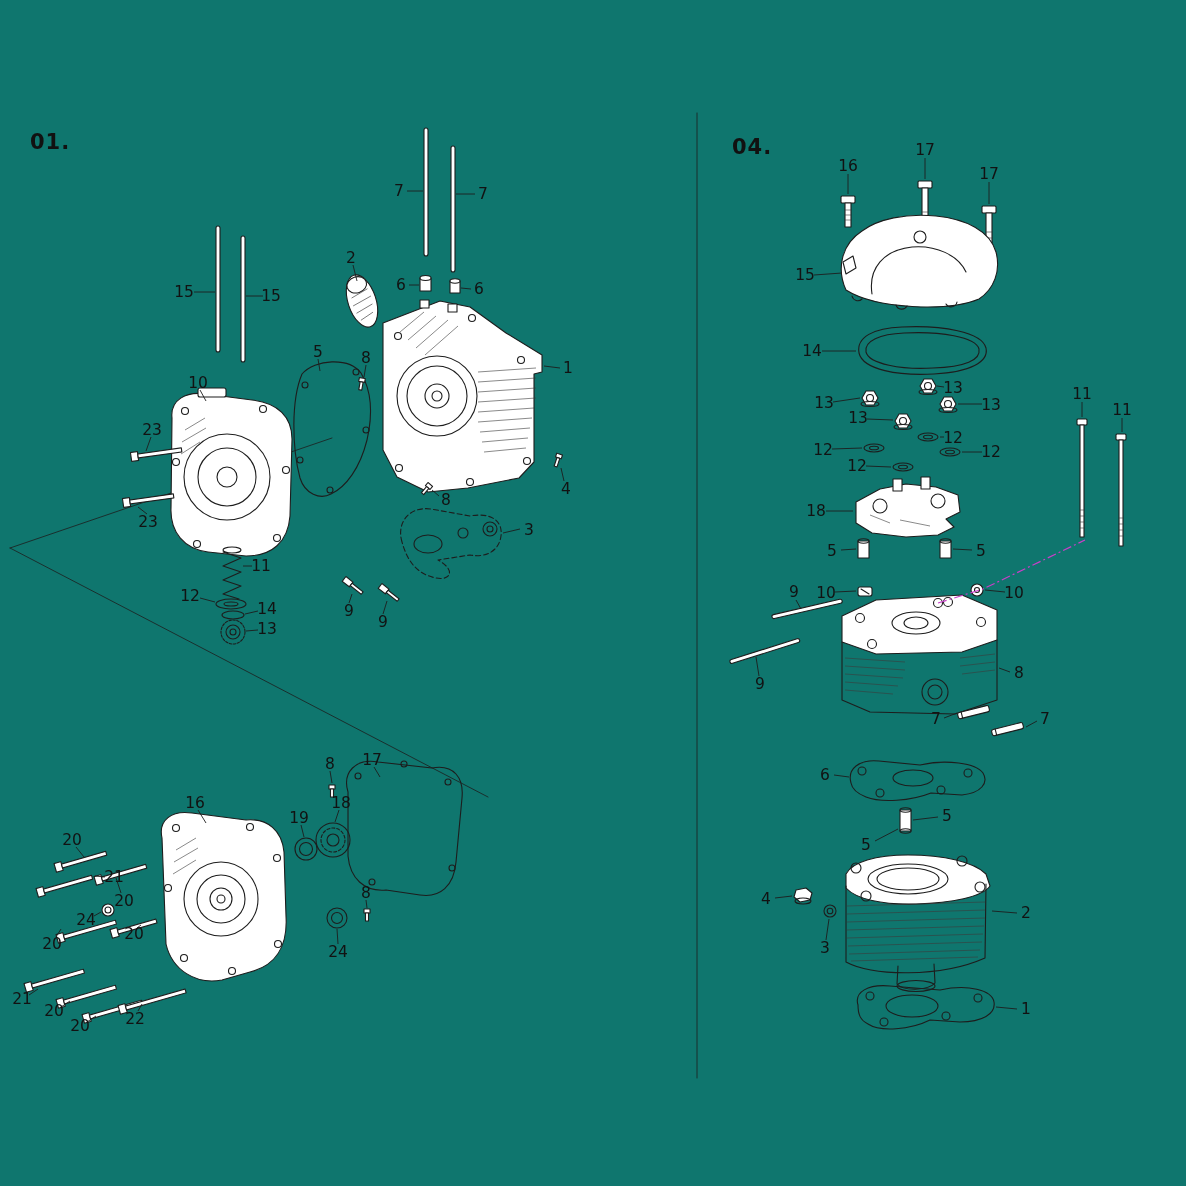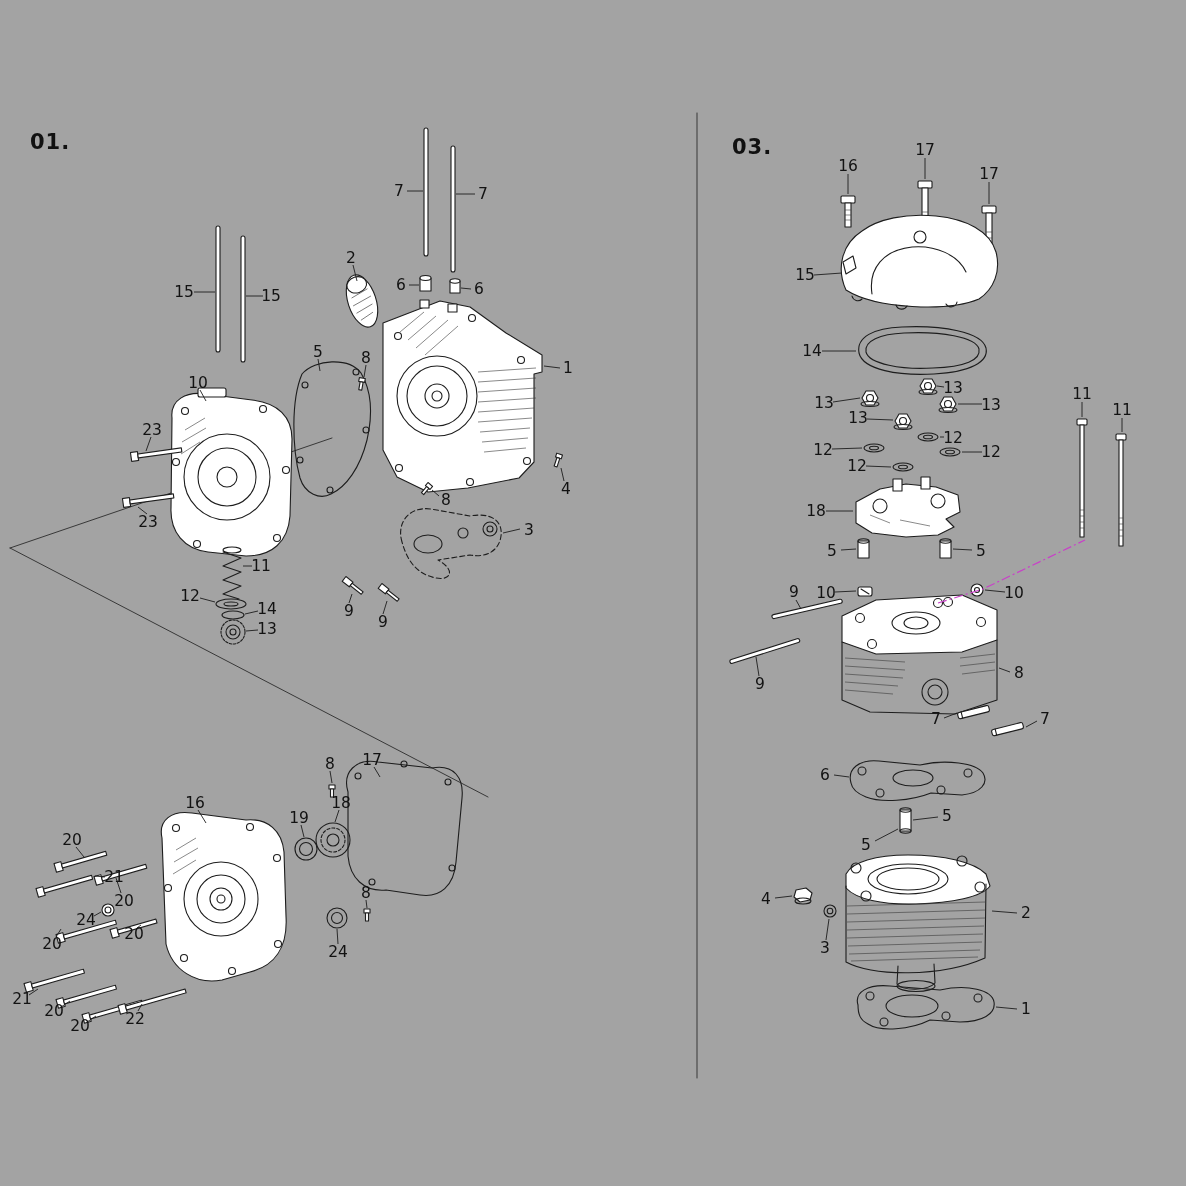--- a/index.html
+++ b/index.html
@@ -1,37 +1,37 @@
 <!DOCTYPE html>
 <html><head>
 <meta charset="utf-8">
 <style>
   html,body{margin:0;padding:0;background:#fff;}
-  #stage{position:relative;width:1186px;height:1186px;background:#a3a3a3;overflow:hidden;
+  #stage{position:relative;width:1186px;height:1186px;background:#0f766e;overflow:hidden;
          font-family:"DejaVu Sans",sans-serif;}
   .section-title{position:absolute;font-weight:bold;font-size:21px;color:#111;letter-spacing:1px;}
   #title-01{left:30px;top:130px;}
   #title-02{left:732px;top:135px;}
   svg{position:absolute;left:0;top:0;}
   .ln{fill:none;stroke:#1d1d1d;stroke-width:1.1;stroke-linejoin:round;stroke-linecap:round;}
   .fill{fill:#ffffff;stroke:#1d1d1d;stroke-width:1.1;stroke-linejoin:round;}
   .hatch{fill:none;stroke:#3a3a3a;stroke-width:0.6;}
   .thin{stroke-width:0.8;}
   .dash{stroke-dasharray:5 3;}
   .leader{stroke:#1d1d1d;stroke-width:0.9;}
   text.callout{font-family:"DejaVu Sans",sans-serif;font-size:15.5px;fill:#121212;}
   .highlight-line{fill:none;stroke-width:1.2;stroke-dasharray:9 3 2 3;}
 </style>
 </head>
 <body>
 
 <div id="stage">
 
   <div class="section-title" id="title-01">01.</div>
-  <div class="section-title" id="title-02">03.</div>
+  <div class="section-title" id="title-02">04.</div>
 
   <svg width="1186" height="1186" viewBox="0 0 1186 1186">
 
     <line x1="697" y1="113" x2="697" y2="1078" class="ln thin"></line>
 
     <g id="panel-01">
 
       <path class="ln thin" d="M10,548 L332,438 M10,548 L488,797"></path>
 
       <g>

